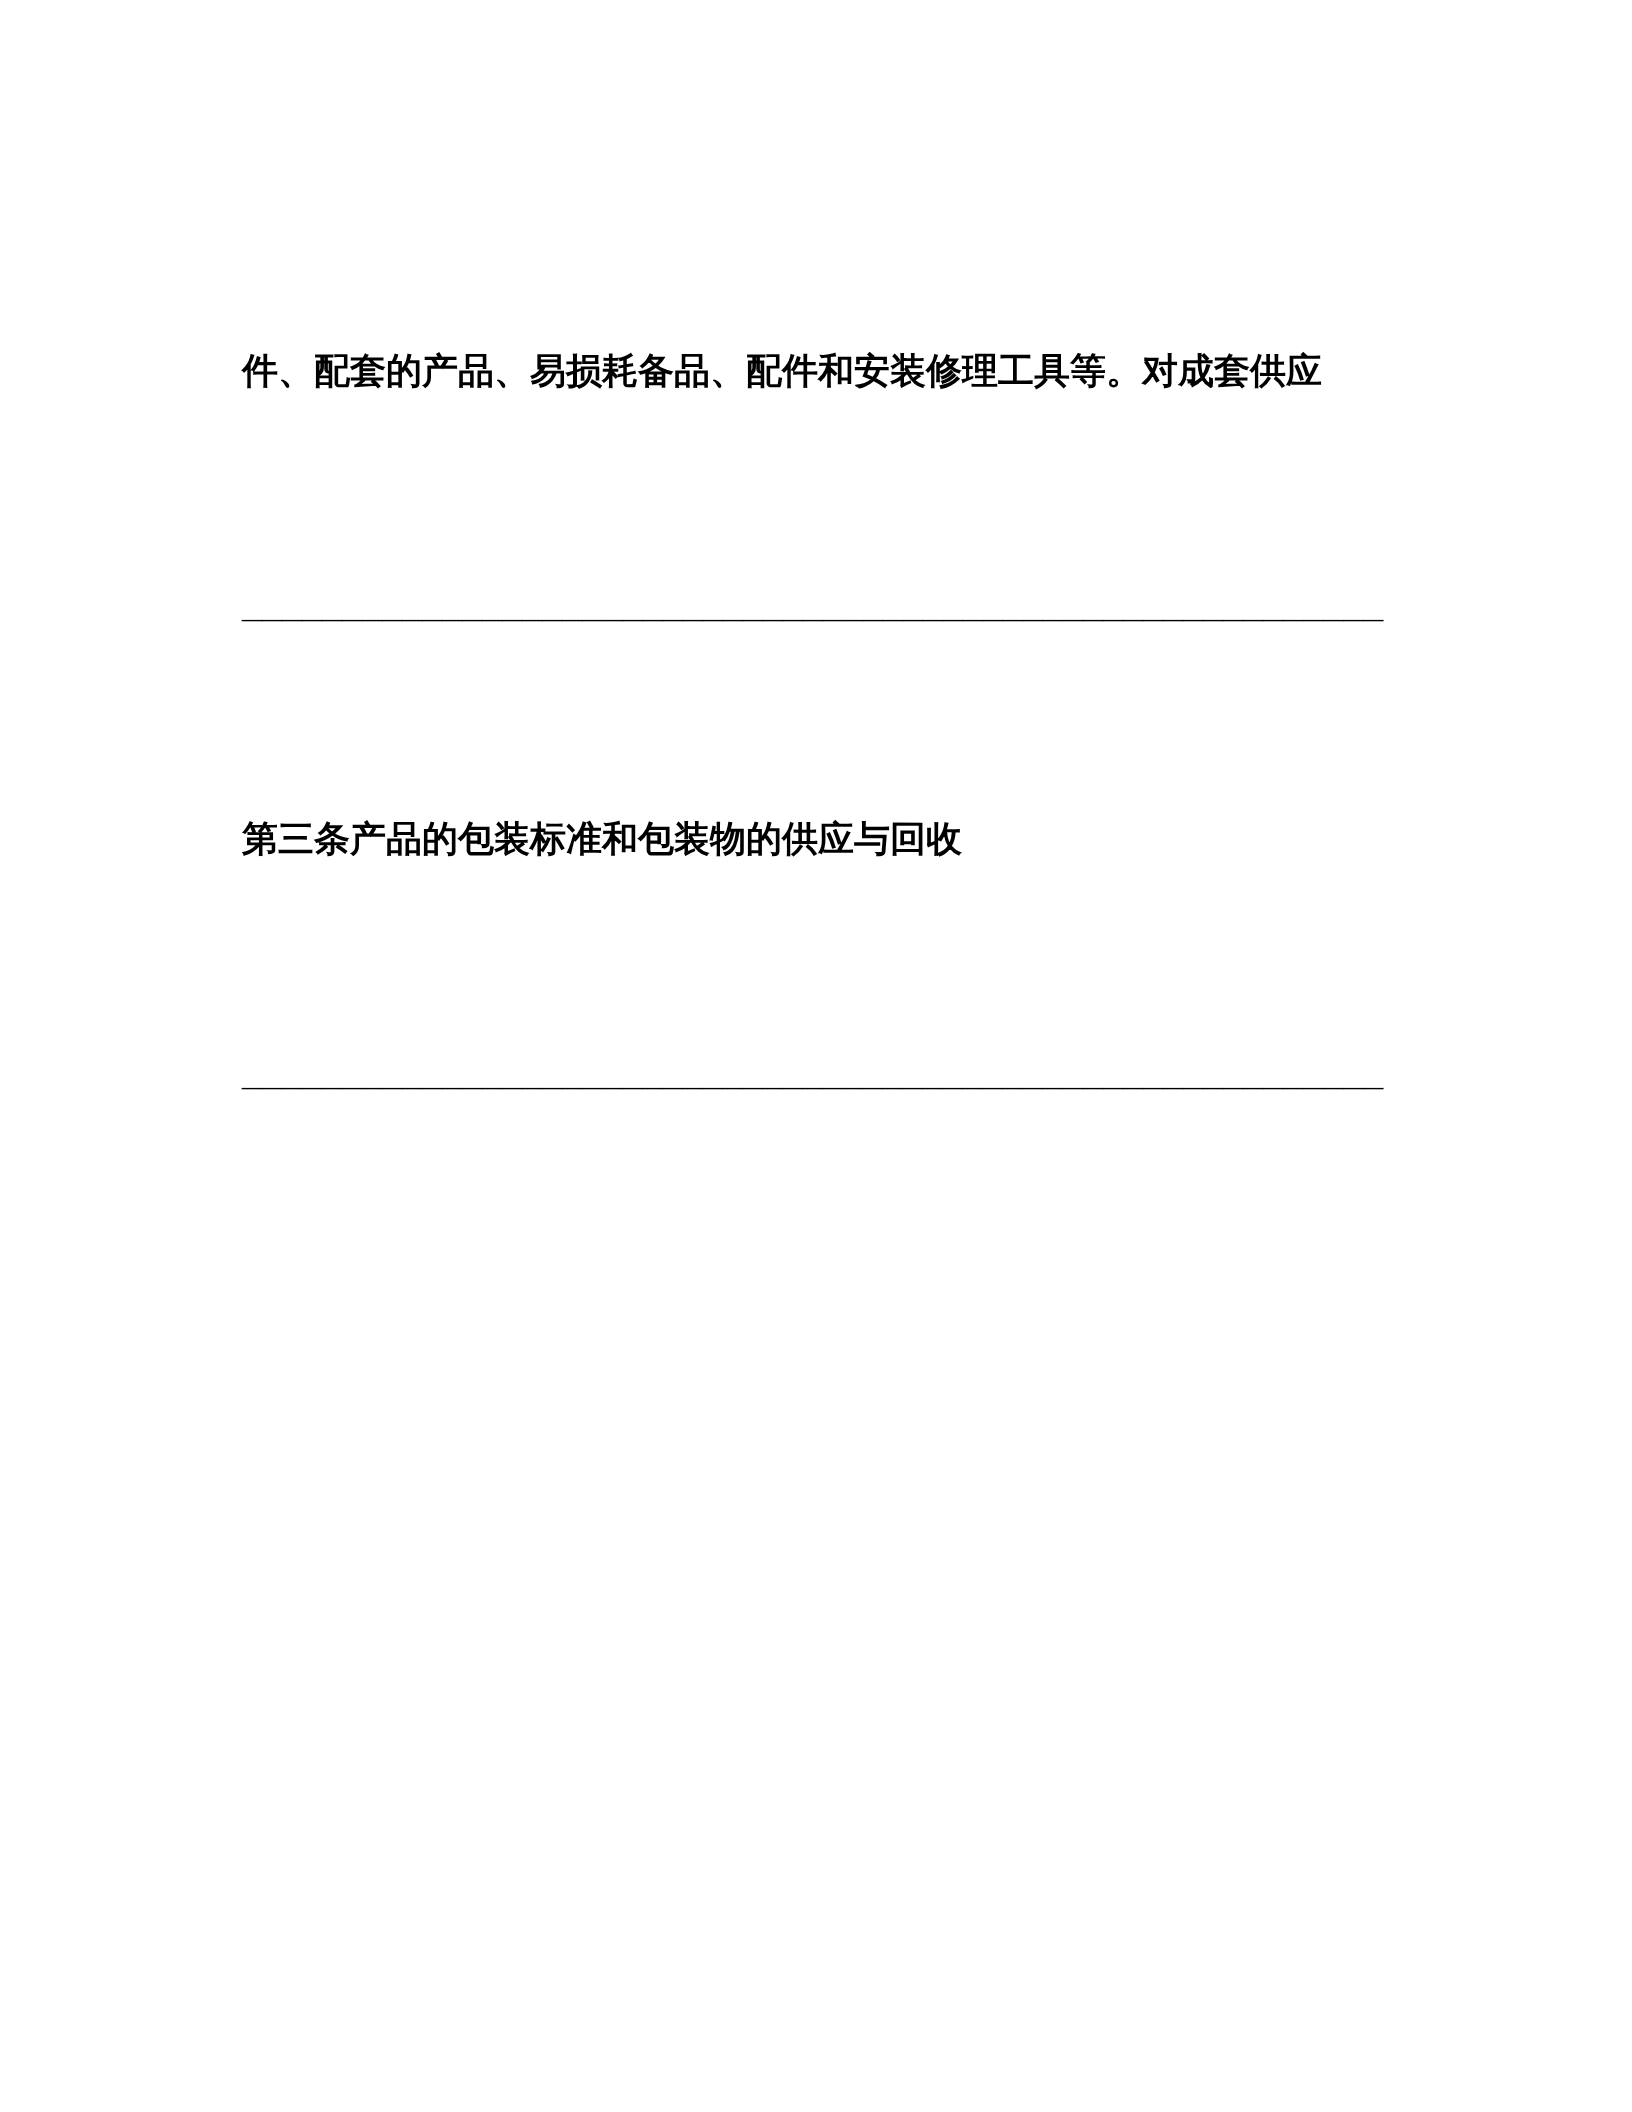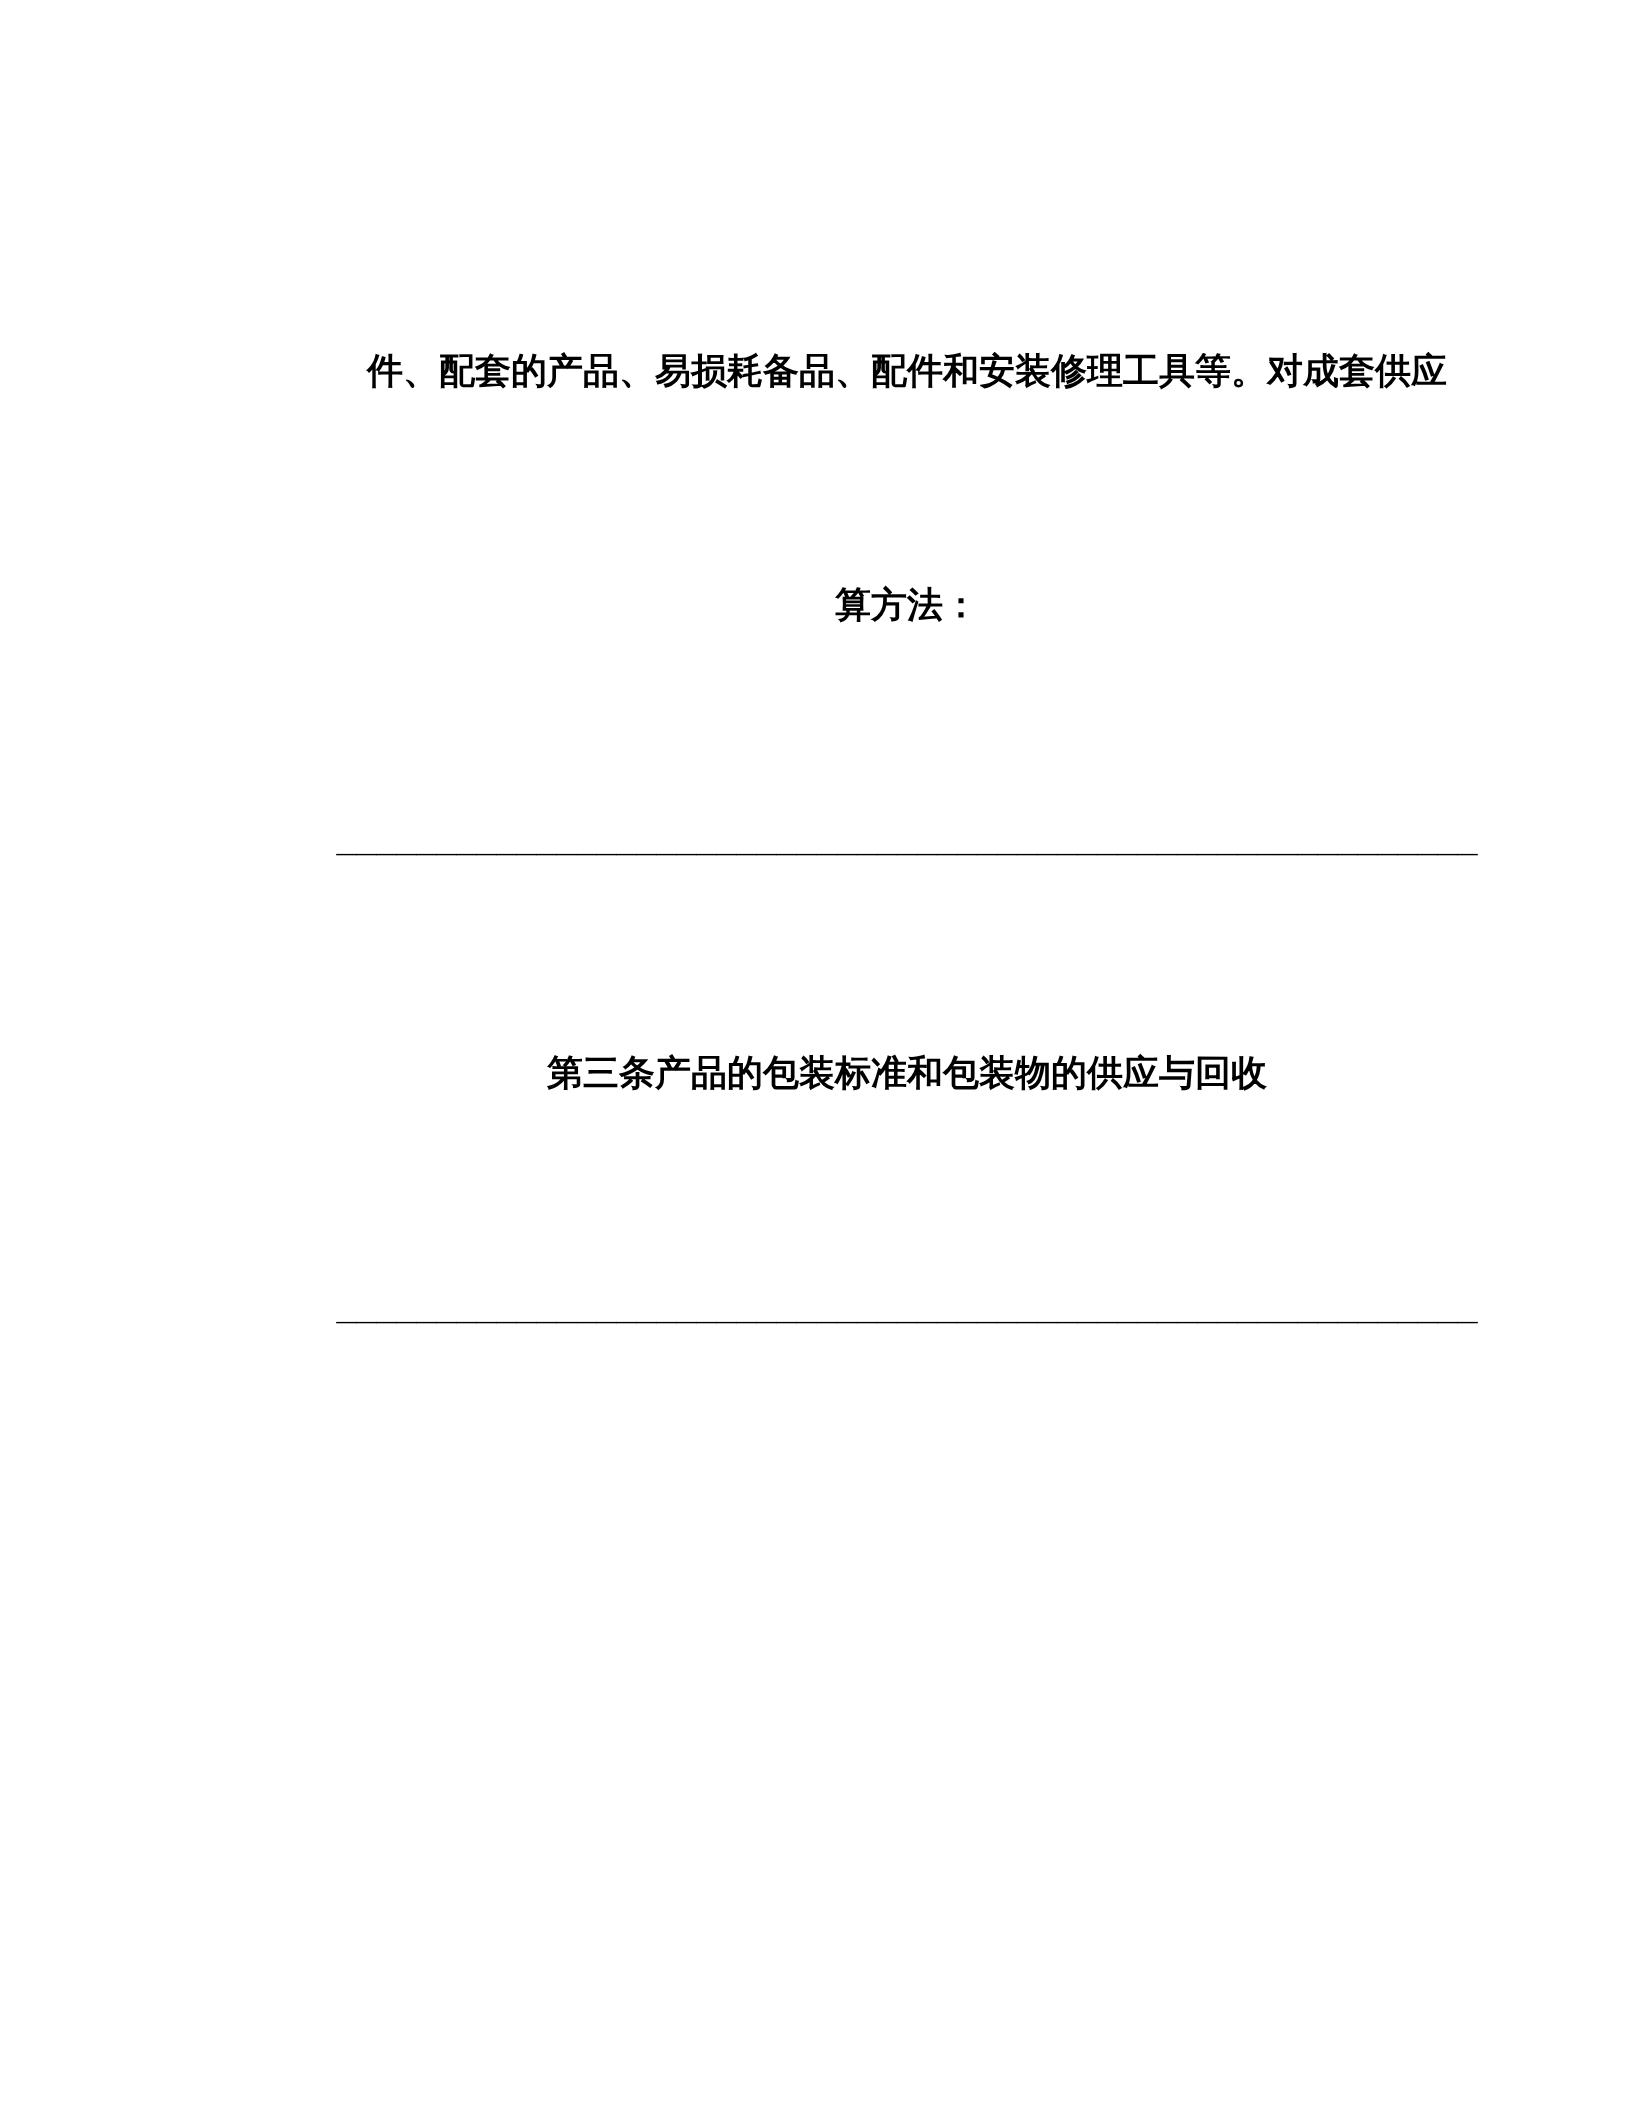--- a/index.html
+++ b/index.html
@@ -20,29 +20,27 @@
     width: 1632px;
     font-family: "Liberation Sans", "DejaVu Sans", sans-serif;
     font-weight: 700;
     font-size: 36px;
     line-height: 78px;
     color: #000000;
     white-space: pre;
   }
   .line {
     height: 78px;
-    text-align: center;
   }
 </style>
 </head>
 <body>
 
 <div class="doc">
   <div class="line">件、配套的产品、易损耗备品、配件和安装修理工具等。对成套供应</div>
-  <div class="line">算方法：</div>
   <div class="line">_________________________________________________________</div>
   <div class="line">第三条产品的包装标准和包装物的供应与回收</div>
   <div class="line">_________________________________________________________</div>
   
   
   
   
   
   
   

